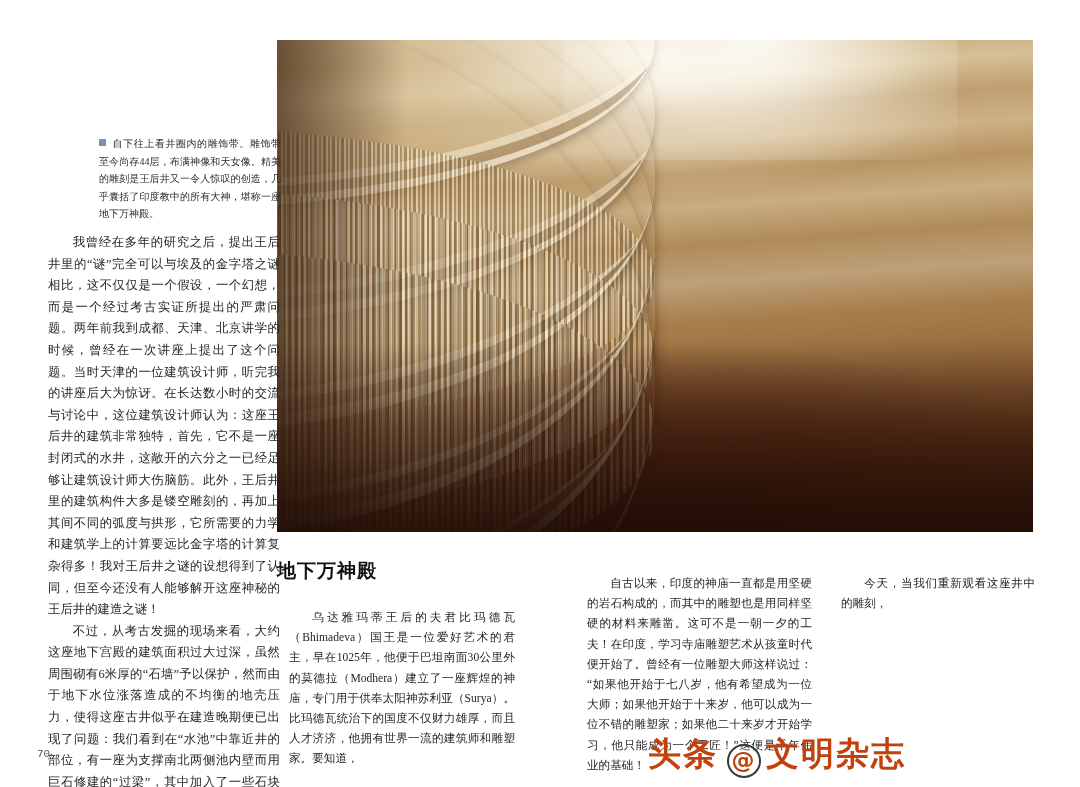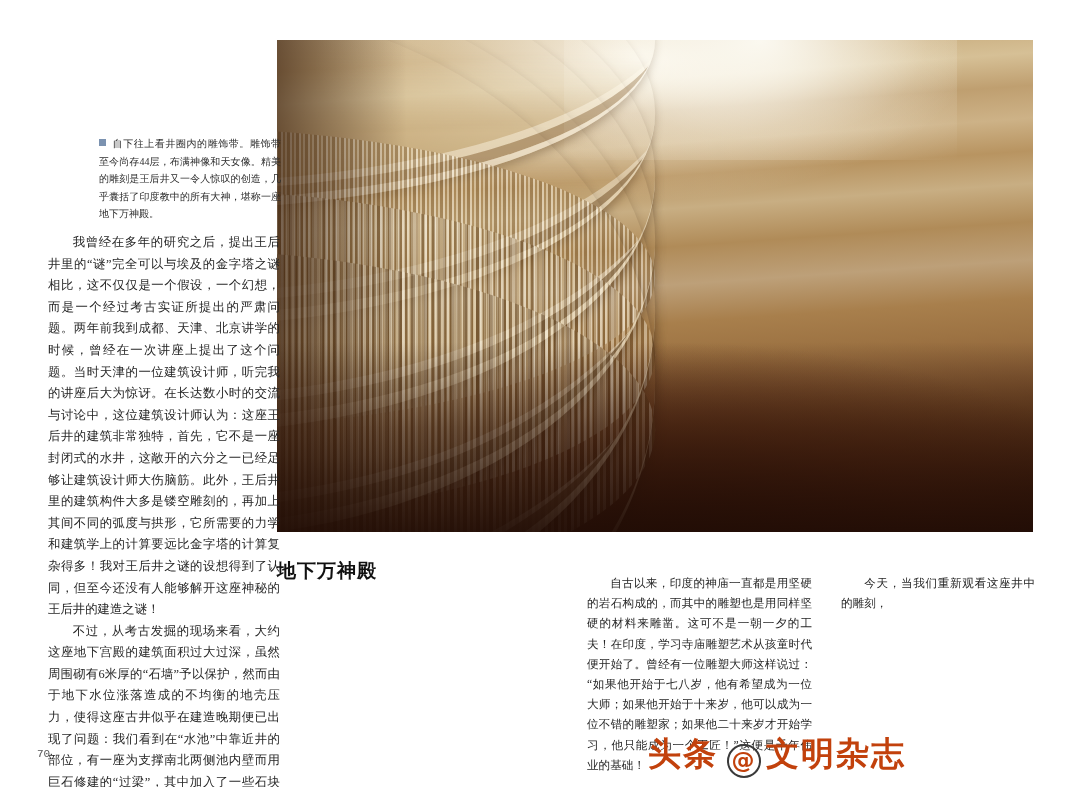--- a/index.html
+++ b/index.html
@@ -295,20 +295,23 @@
     <span class="bullet"></span><span>自下往上看井圈内的雕饰带。雕饰带至今尚存44层，布满神像和天女像。精美的雕刻是王后井又一令人惊叹的创造，几乎囊括了印度教中的所有大神，堪称一座地下万神殿。</span>
   </div>
 
   <div class="col" id="col-main">
     <p>我曾经在多年的研究之后，提出王后井里的“谜”完全可以与埃及的金字塔之谜相比，这不仅仅是一个假设，一个幻想，而是一个经过考古实证所提出的严肃问题。两年前我到成都、天津、北京讲学的时候，曾经在一次讲座上提出了这个问题。当时天津的一位建筑设计师，听完我的讲座后大为惊讶。在长达数小时的交流与讨论中，这位建筑设计师认为：这座王后井的建筑非常独特，首先，它不是一座封闭式的水井，这敞开的六分之一已经足够让建筑设计师大伤脑筋。此外，王后井里的建筑构件大多是镂空雕刻的，再加上其间不同的弧度与拱形，它所需要的力学和建筑学上的计算要远比金字塔的计算复杂得多！我对王后井之谜的设想得到了认同，但至今还没有人能够解开这座神秘的王后井的建造之谜！</p>
     <p>不过，从考古发掘的现场来看，大约这座地下宫殿的建筑面积过大过深，虽然周围砌有6米厚的“石墙”予以保护，然而由于地下水位涨落造成的不均衡的地壳压力，使得这座古井似乎在建造晚期便已出现了问题：我们看到在“水池”中靠近井的部位，有一座为支撑南北两侧池内壁而用巨石修建的“过梁”，其中加入了一些石块垒成的廊柱；而在井圈通向水池的缺口部分，那些雕饰精美的门柱中间，也都加上了未经雕琢的巨石作为支撑。</p>
   </div>
 
   <div class="section-title">地下万神殿</div>
 
+  <div class="col" id="col-2">
+    <p>乌达雅玛蒂王后的夫君比玛德瓦（Bhimadeva）国王是一位爱好艺术的君主，早在1025年，他便于巴坦南面30公里外的莫德拉（Modhera）建立了一座辉煌的神庙，专门用于供奉太阳神苏利亚（Surya）。比玛德瓦统治下的国度不仅财力雄厚，而且人才济济，他拥有世界一流的建筑师和雕塑家。要知道，</p>
+  </div>
 
   <div class="col" id="col-3">
     <p>自古以来，印度的神庙一直都是用坚硬的岩石构成的，而其中的雕塑也是用同样坚硬的材料来雕凿。这可不是一朝一夕的工夫！在印度，学习寺庙雕塑艺术从孩童时代便开始了。曾经有一位雕塑大师这样说过：“如果他开始于七八岁，他有希望成为一位大师；如果他开始于十来岁，他可以成为一位不错的雕塑家；如果他二十来岁才开始学习，他只能成为一个工匠！”这便是千年伟业的基础！</p>
   </div>
 
   <div class="col" id="col-4">
     <p>今天，当我们重新观看这座井中的雕刻，</p>
   </div>
 
   <div class="page-number">70</div>

